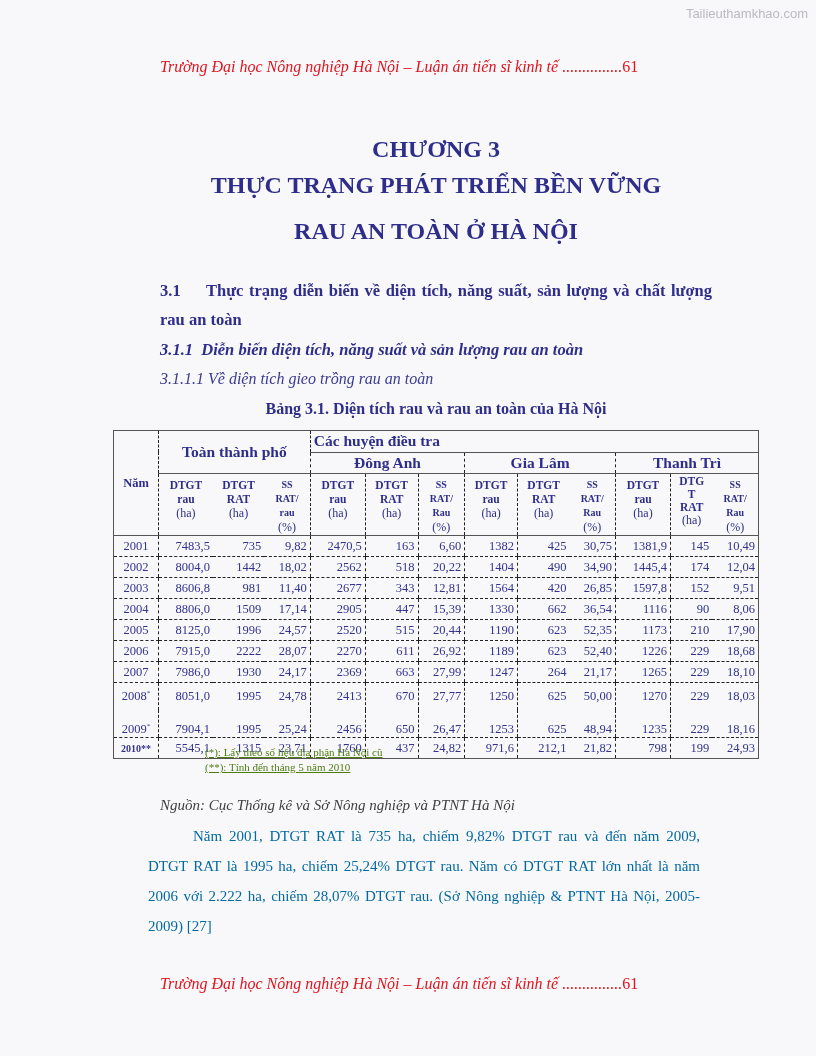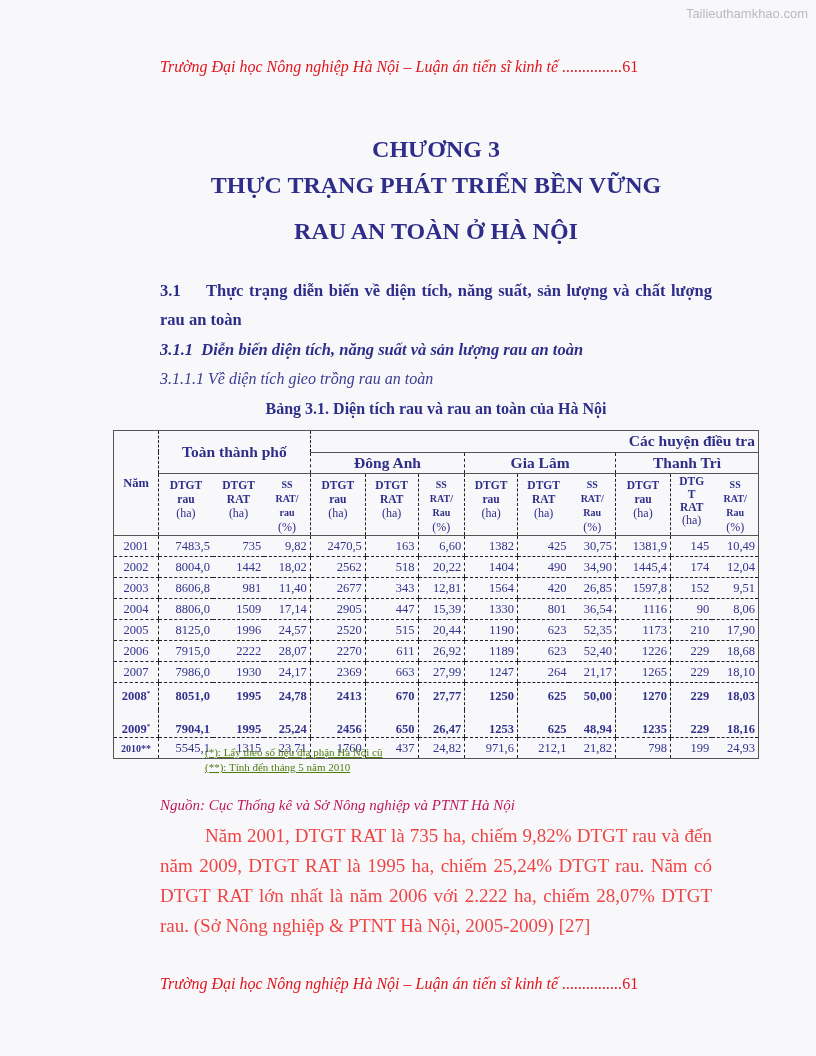--- a/index.html
+++ b/index.html
@@ -21,27 +21,27 @@
   th { font-weight:bold; color:#2e2e8a; }
   .hg { font-size:15.5px; height:20px; }
   .sub { font-size:11.5px; line-height:14px; vertical-align:top; padding-top:4px !important; height:54px; }
   .sub .unit { font-weight:normal; font-size:12px;margin-top:24px; }
   .dl { border-left:1px dashed #222; }
   .solid-b { border-bottom:1px solid #555; }
   td { text-align:right; height:20px; white-space:nowrap; }
   td.yr { text-align:center; }
   tr.row td { border-bottom:1px dashed #222; }
   tr.row.nob td { border-bottom:none; }
-  tr.row.tall td { height:27px; vertical-align:bottom;font-weight:bold; }
+  tr.row.tall td { height:27px; vertical-align:bottom; }
   tr.row.tall.top td { vertical-align:middle; }
   td.small { font-size:10px;font-weight:bold; }
   sup { font-size:7px; }
   .note { position:absolute; left:205px; font-size:11px; color:#4d7c0f;text-decoration:underline; }
-  .source { position:absolute; left:160px; font-style:italic; font-size:15px; color:#be185d; }
-  .para { position:absolute; left:160px; width:552px; font-size:19px; line-height:30px; color:#ef4444; text-align:justify; text-indent:45px; }
+  .source { position:absolute; left:160px; font-style:italic; font-size:15px; color:#404040; }
+  .para { position:absolute; left:148px; width:552px; font-size:15px; line-height:30px; color:#0369a1; text-align:justify; text-indent:45px; }
 </style>
 </head>
 <body>
 
 <div class="watermark">Tailieuthamkhao.com</div>
 
 <div class="running" style="top:58px;">
   <span>Trường Đại học Nông nghiệp Hà Nội – Luận án tiến sĩ kinh tế ...............</span><span class="pg">61</span>
 </div>
 
@@ -56,21 +56,21 @@
   <span>3.1.1</span>&nbsp;&nbsp;<span>Diễn biến diện tích, năng suất và sản lượng rau an toàn</span>
 </div>
 <div class="h3" style="top:370px;">3.1.1.1 Về diện tích gieo trồng rau an toàn</div>
 <div class="caption" style="top:400px;">Bảng 3.1. Diện tích rau và rau an toàn của Hà Nội</div>
 
 <table class="data">
   <thead>
     <tr>
       <th rowspan="3" style="width:38px;">Năm</th>
       <th colspan="3" rowspan="2" class="dl hg" style="height:42px;">Toàn thành phố</th>
-      <th colspan="9" class="dl hg solid-b" style="text-align:right;margin-left:41px;">Các huyện điều tra</th>
+      <th colspan="9" class="dl hg solid-b" style="text-align:left;margin-left:41px;">Các huyện điều tra</th>
     </tr>
     <tr>
       <th colspan="3" class="dl hg solid-b">Đông Anh</th>
       <th colspan="3" class="dl hg solid-b">Gia Lâm</th>
       <th colspan="3" class="dl hg solid-b">Thanh Trì</th>
     </tr>
     <tr style="border-top:1px solid #555; border-bottom:1px solid #555;">
       <th class="sub dl"><span>DTGT</span><br><span>rau</span><br><span class="unit">(ha)</span></th>
       <th class="sub"><span>DTGT</span><br><span>RAT</span><br><span class="unit">(ha)</span></th>
       <th class="sub" style="font-size:10px;"><span>SS</span><br><span>RAT/</span><br><span>rau</span><br><span class="unit">(%)</span></th>
@@ -136,21 +136,21 @@
       </tr>
       <tr class="row">
         <td class="yr"><span>2004</span></td>
         <td class="dl">8806,0</td>
         <td>1509</td>
         <td>17,14</td>
         <td class="dl">2905</td>
         <td class="dl">447</td>
         <td class="dl">15,39</td>
         <td class="dl">1330</td>
-        <td class="dl">801</td>
+        <td class="dl">662</td>
         <td>36,54</td>
         <td class="dl">1116</td>
         <td class="dl">90</td>
         <td>8,06</td>
       </tr>
       <tr class="row">
         <td class="yr"><span>2005</span></td>
         <td class="dl">8125,0</td>
         <td>1996</td>
         <td>24,57</td>

